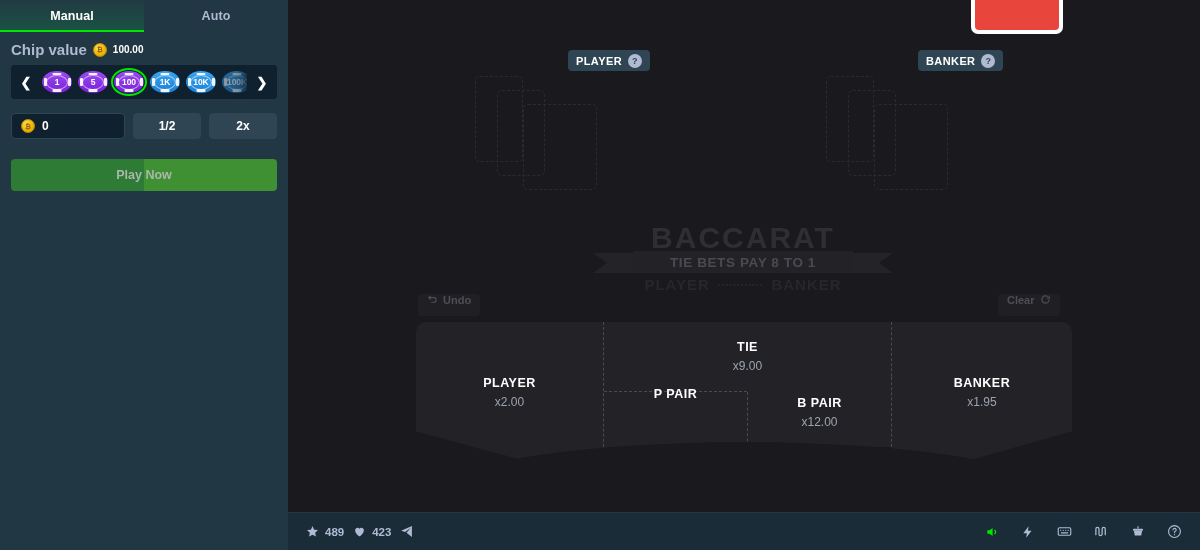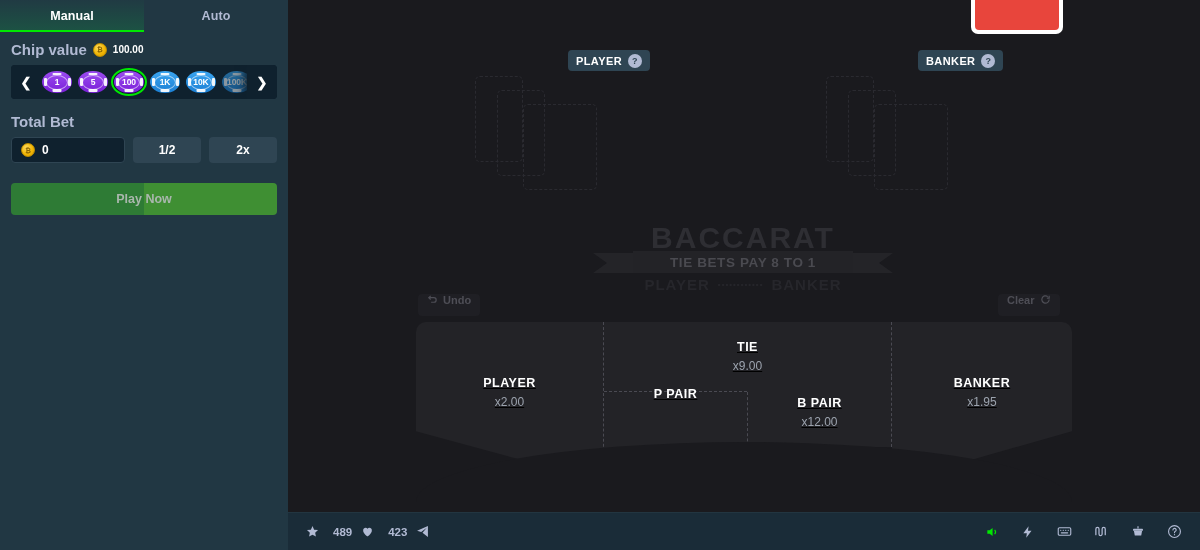--- a/index.html
+++ b/index.html
@@ -196,21 +196,21 @@
     font-size: 11px; font-weight: bold; color: #4e4e56; cursor: default;
   }
   #btn-undo { left: 130px; top: 294px; }
   #btn-clear { left: 710px; top: 294px; }
 
   
   .bet-area { position: absolute; left: 128px; top: 322px; width: 656px; height: 140px; }
   .zone {
     position: absolute; background: #232327;
     display: flex; flex-direction: column; align-items: center; justify-content: center;
-    cursor: pointer; text-align: center; text-decoration: underline;
+    cursor: pointer; text-align: center;
   }
   .zone .zt { font-size: 12.5px; font-weight: bold; color: #ffffff; letter-spacing: .5px; }
   .zone .zm { font-size: 12px; color: #9ca3ae; margin-top: 5px; }
   #zone-player {
     left: 0; top: 0; width: 188px; height: 140px;
     border-radius: 10px 0 0 0; border-right: 1px dashed #4a4a52;
     clip-path: polygon(0 0,100% 0,100% 100%,60% 100%,0 78%);
   }
   #zone-tie {
     left: 188px; top: 0; width: 288px; height: 70px;
@@ -234,21 +234,21 @@
 
   
   .bottombar {
     position: absolute; left: 0; bottom: 0; width: 100%; height: 38px;
     background: #1a2c38; border-top: 1px solid #223540;
     display: flex; align-items: center; justify-content: space-between;
     padding: 0 18px;
   }
   .bb-left { display: flex; align-items: center; gap: 9px; }
   .bb-right { display: flex; align-items: center; gap: 22px; }
-  .stat { display: flex; align-items: center; gap: 14px; }
+  .stat { display: flex; align-items: center; gap: 6px; }
   .stat-n { font-size: 11.5px; font-weight: bold; color: #b1bad3; }
   .ico { color: #b1bad3; display: flex; align-items: center; cursor: pointer; }
   .ico.on { color: #00e701; }
 </style>
 </head>
 <body>
 
 <div class="app">
 
   <div class="panel">
@@ -298,23 +298,20 @@
             <span class="inner">10K</span>
           </div>
           <div class="chip blue cut">
             <span class="side-l"></span>
             <span class="inner">100K</span>
           </div>
         </div>
         <div class="arrow right">❯</div>
       </div>
 
-      <div class="lbl-row">
-        <span class="lbl">Total Bet</span>
-      </div>
 
       <div class="bet-row">
         <div class="bet-input">
           <span class="coin">₿</span>
           <span>0</span>
         </div>
         <button class="bet-btn">1/2</button>
         <button class="bet-btn">2x</button>
       </div>
 

